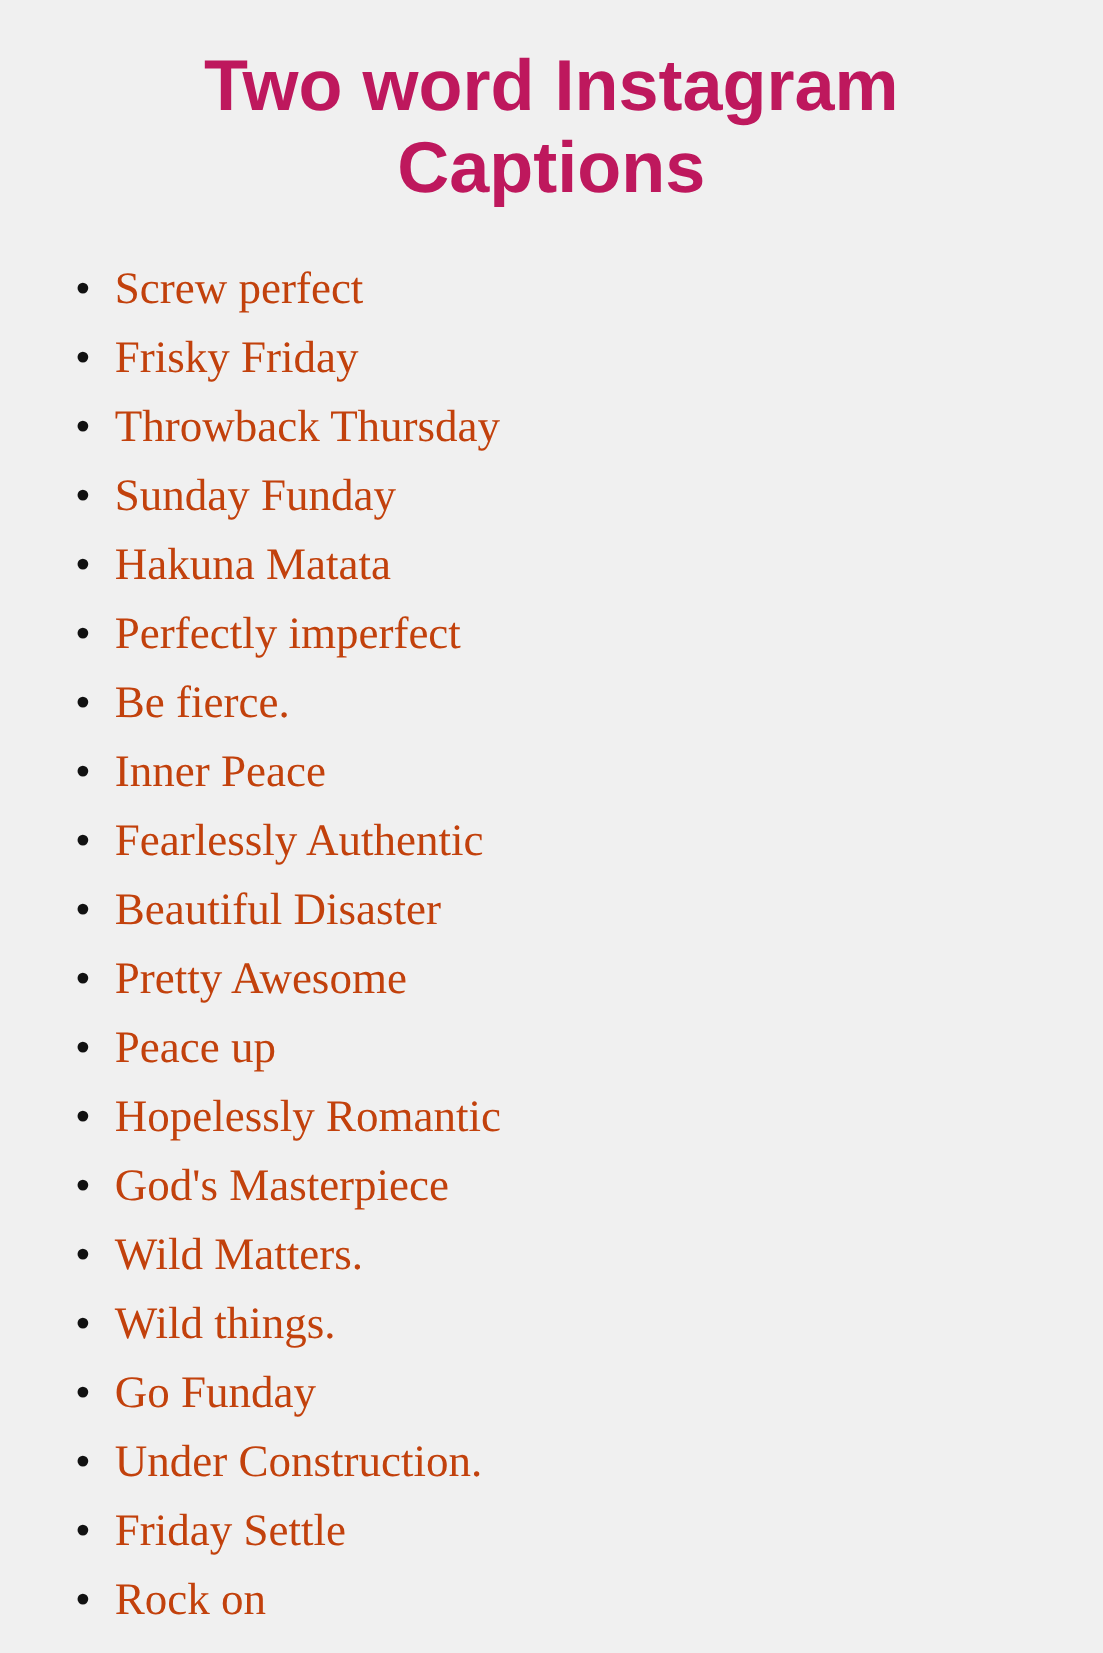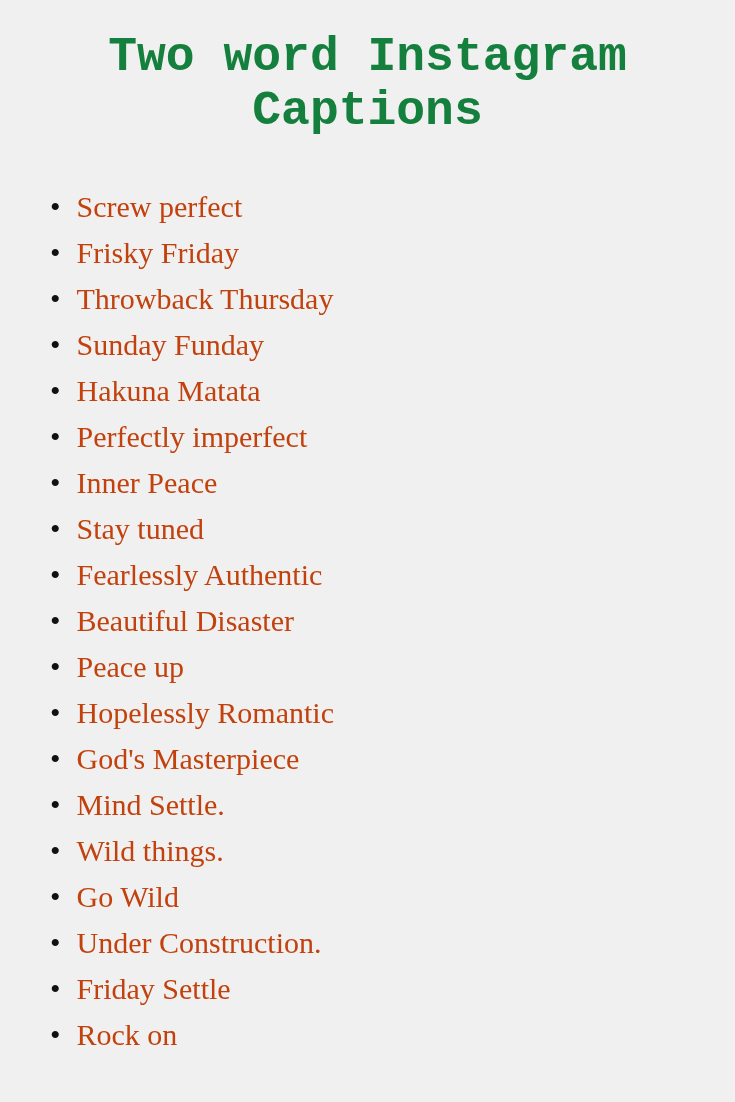--- a/index.html
+++ b/index.html
@@ -13,23 +13,23 @@
       min-height: 1102px;
       background-color: #f0f0f0;
       font-family: Georgia, 'Times New Roman', serif;
       padding: 30px 50px 40px 50px;
     }
 
     h1 {
       font-size: 48px;
       font-weight: bold;
       text-align: center;
-      color: #15803d;
-      margin-bottom: 46px;
-      font-family: Liberation Mono, monospace;
+      color: #be185d;
+      margin-bottom: 30px;
+      font-family: Liberation Sans, sans-serif;
     }
 
     ul {
       list-style: none;
       padding: 0;
       margin: 0;
     }
 
     ul li {
       font-size: 30px;
@@ -53,26 +53,27 @@
 
 <h1>Two word Instagram Captions</h1>
 
 <ul id="captions-list">
 <li>Screw perfect</li>
     <li>Frisky Friday</li>
     <li>Throwback Thursday</li>
     <li>Sunday Funday</li>
     <li>Hakuna Matata</li>
     <li>Perfectly imperfect</li>
+    <li>Be fierce.</li>
     <li>Inner Peace</li>
-    <li>Stay tuned</li>
     <li>Fearlessly Authentic</li>
     <li>Beautiful Disaster</li>
+    <li>Pretty Awesome</li>
     <li>Peace up</li>
     <li>Hopelessly Romantic</li>
     <li>God's Masterpiece</li>
-    <li>Mind Settle.</li>
+    <li>Wild Matters.</li>
     <li>Wild things.</li>
-    <li>Go Wild</li>
+    <li>Go Funday</li>
     <li>Under Construction.</li>
     <li>Friday Settle</li>
     <li>Rock on</li>
   </ul>
 
 </body></html>

